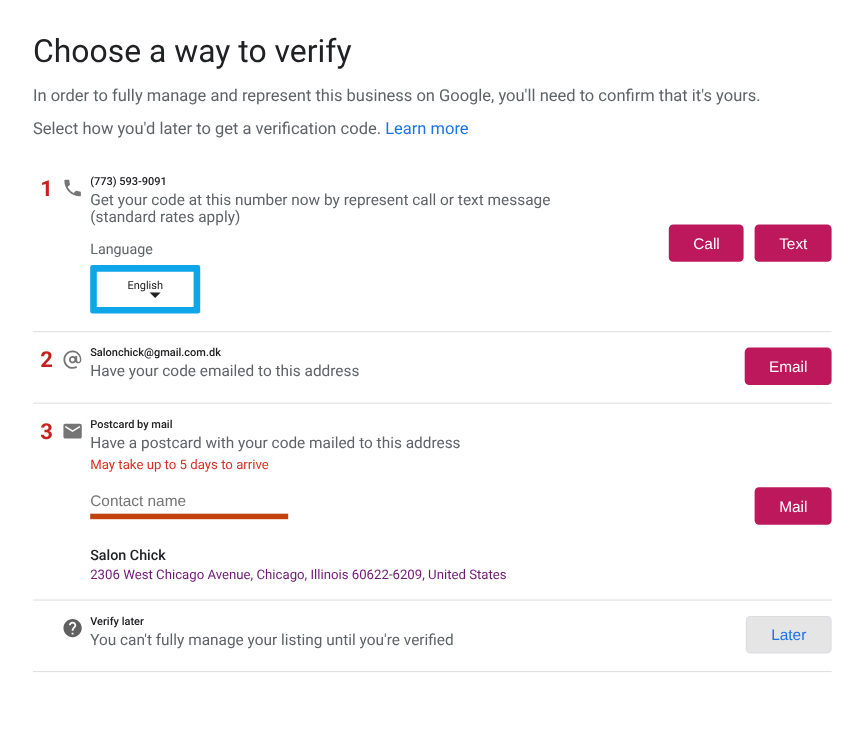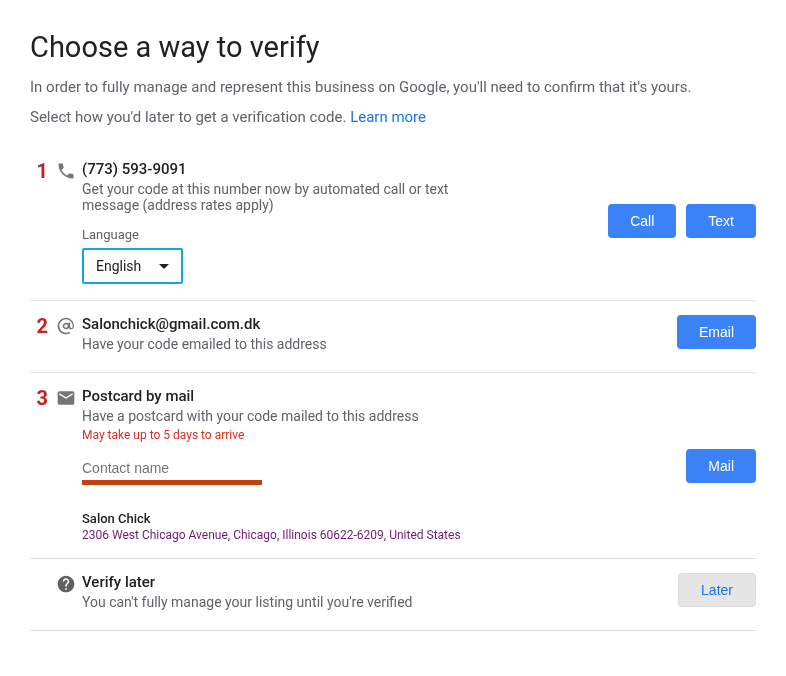--- a/index.html
+++ b/index.html
@@ -42,21 +42,21 @@
   .icon-col {
     width: 32px;
     display: flex;
     justify-content: center;
     color: #5f6368;
     padding-top: 1px;
   }
   .icon-col svg { width: 20px; height: 20px; fill: #757575; }
   .body-col { flex: 1; }
   .title {
-    font-size: 15px;
+    font-size: 10px;
     font-weight: 500;
     color: #202124;
     margin-bottom: 3px;
   }
   .sub {
     font-size: 14px;
     color: #5f6368;
     margin-bottom: 4px;
   }
   .warn {
@@ -66,47 +66,48 @@
   }
   .lang-label {
     font-size: 13px;
     color: #5f6368;
     margin-top: 14px;
     margin-bottom: 6px;
   }
   .select-box {
     display: inline-flex;
     align-items: center;
-    border: 2px solid #0ea5e9;
+    border: 6px solid #0ea5e9;
     border-radius: 2px;
     padding: 8px 12px;
-    font-size: 14px;
+    font-size: 10px;
     color: #202124;
     cursor: pointer;
     min-width: 100px;
     justify-content: space-between;
+    flex-direction: column;
   }
   .select-box .caret {
     margin-left: 18px;
     width: 0; height: 0;
     border-left: 5px solid transparent;
     border-right: 5px solid transparent;
     border-top: 5px solid #202124;
   }
   .actions {
     position: absolute;
     right: 0;
     display: flex;
     gap: 10px;
   }
   .actions.top-phone { top: 58px; }
   .actions.mid { top: 14px; }
   .actions.mail-pos { top: 76px; }
   .btn {
-    background: #3b82f6;
+    background: #be185d;
     color: #fff;
     border: none;
     border-radius: 4px;
     padding: 9px 22px;
     font-size: 14px;
     font-weight: 500;
     cursor: pointer;
   }
   .btn-outline {
     background: #e5e5e5;
@@ -154,21 +155,21 @@
 
   <div class="option">
     <div class="num">1</div>
     <div class="icon-col">
       <svg viewBox="0 0 24 24">
           <path d="M6.6 10.8c1.4 2.8 3.8 5.1 6.6 6.6l2.2-2.2c.3-.3.7-.4 1-.2 1.1.4 2.4.6 3.6.6.6 0 1 .4 1 1V20c0 .6-.4 1-1 1C10.6 21 3 13.4 3 4c0-.6.4-1 1-1h3.5c.6 0 1 .4 1 1 0 1.2.2 2.5.6 3.6.1.4 0 .8-.3 1l-2.2 2.2z"></path>
         </svg>
     </div>
     <div class="body-col">
       <div class="title">(773) 593-9091</div>
-      <div class="sub" style="max-width:420px">Get your code at this number now by automated call or text message (address rates apply)</div>
+      <div class="sub" style="max-width:420px">Get your code at this number now by represent call or text message (standard rates apply)</div>
       <div class="lang-label">Language</div>
       <div class="select-box">
         <span>English</span>
         <span class="caret"></span>
       </div>
     </div>
     <div class="actions top-phone">
       <button class="btn">Call</button>
       <button class="btn">Text</button>
     </div>

